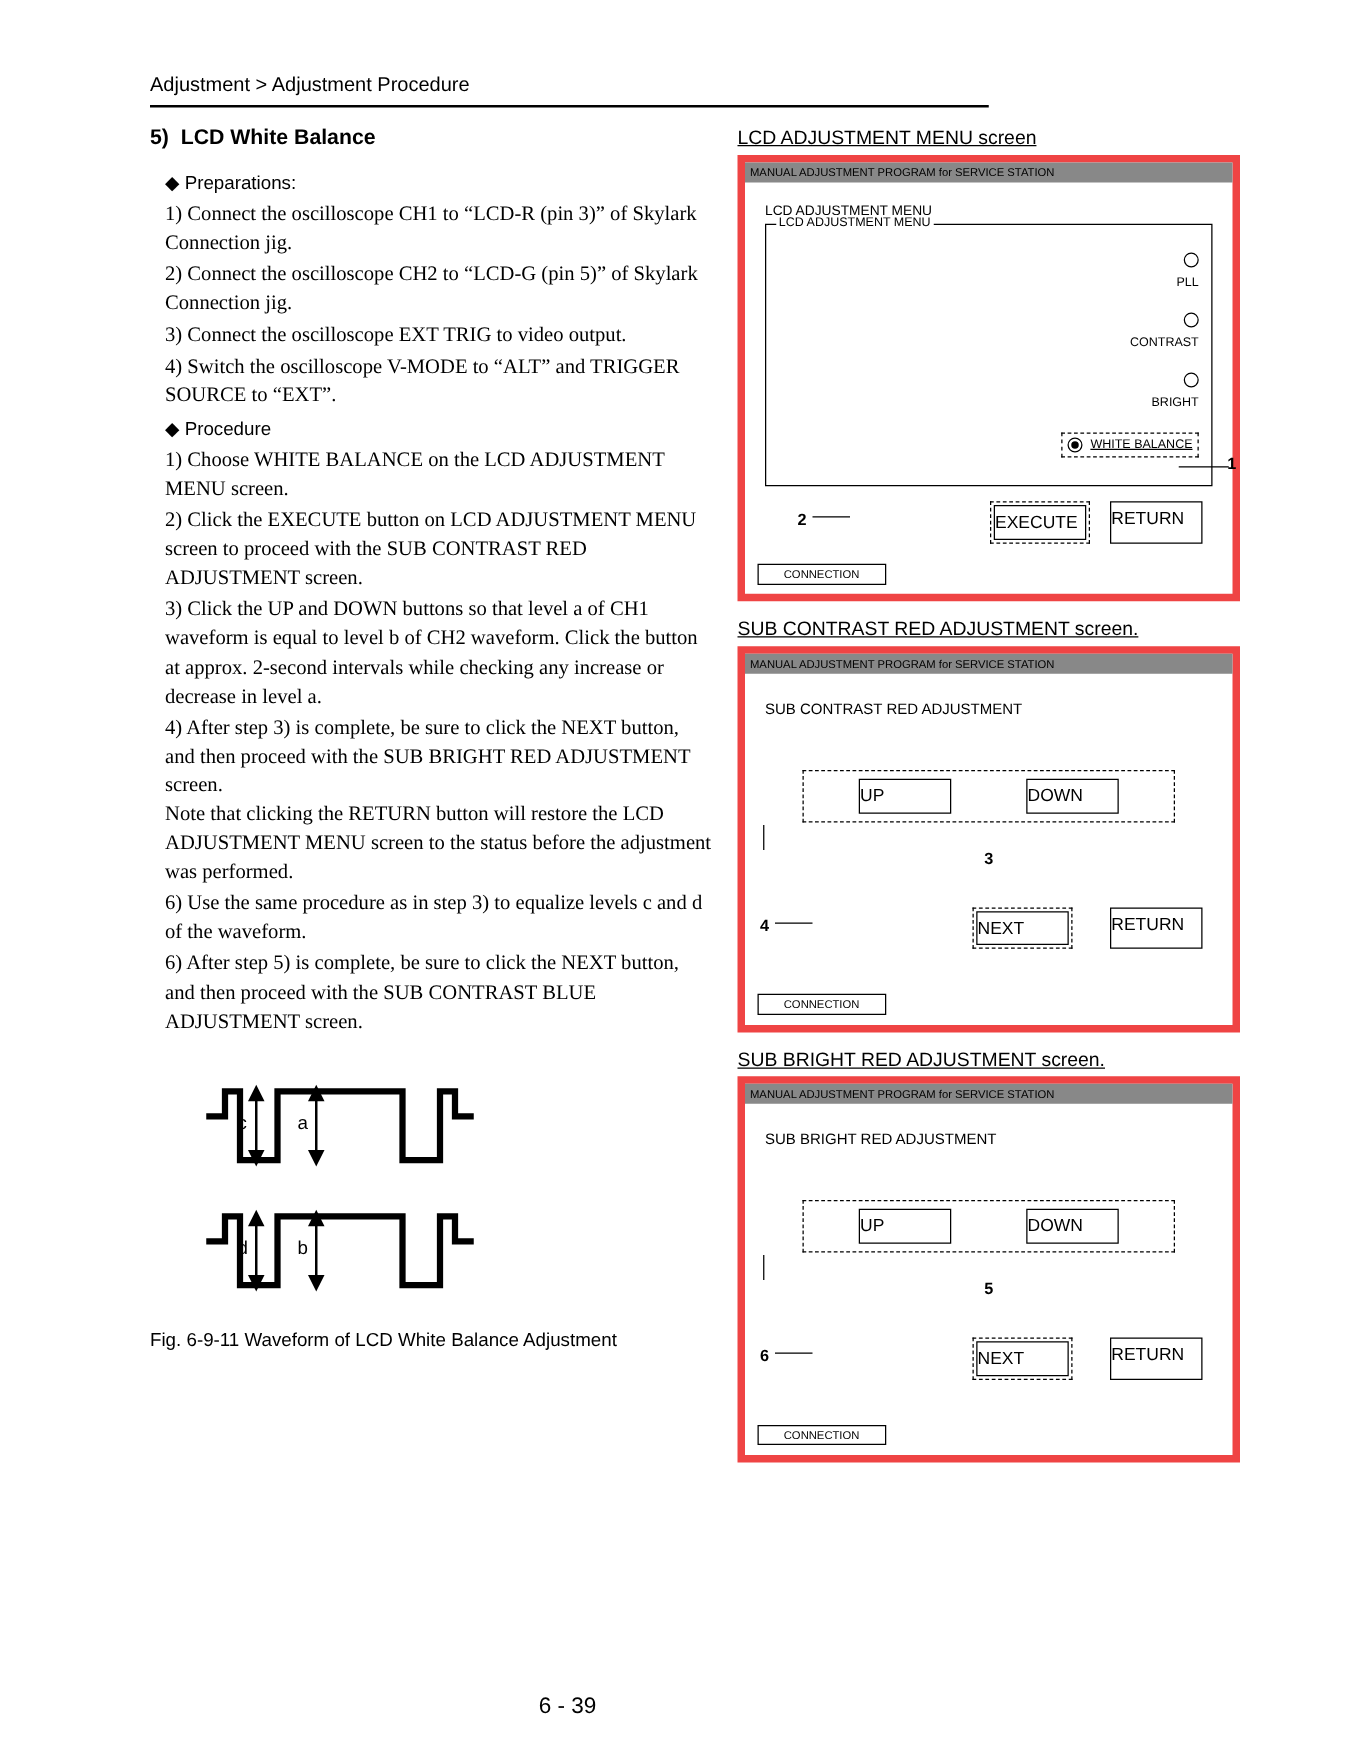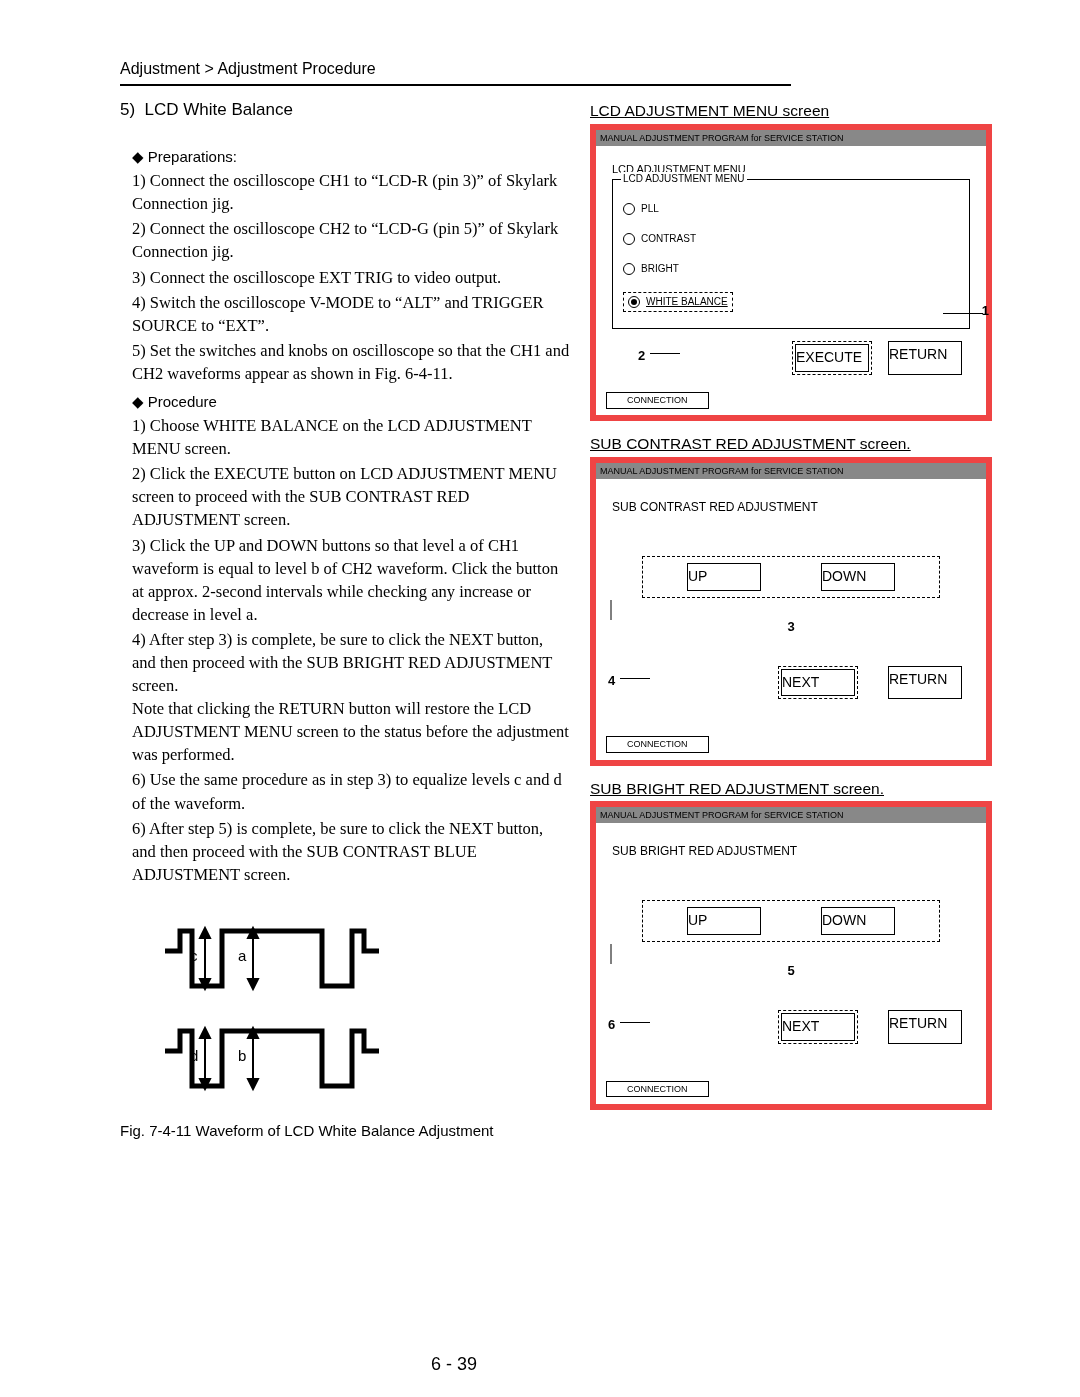--- a/index.html
+++ b/index.html
@@ -33,23 +33,23 @@
     gap: 20px;
   }
   .left {
     flex: 0 0 450px;
   }
   .right {
     flex: 1 1 auto;
   }
   .section-title {
     font-family: Arial, sans-serif;
-    font-weight: normal;
+    font-weight: bold;
     font-size: 17px;
-    margin-bottom: 24px;
+    margin-bottom: 14px;
   }
   .diamond-label {
     font-family: Arial, sans-serif;
     font-size: 15px;
     margin-left: 12px;
     margin-bottom: 2px;
   }
   .body-list {
     margin: 0 0 6px 12px;
     font-family: "Century Schoolbook", "Times New Roman", serif;
@@ -97,24 +97,25 @@
   .fieldset-legend {
     position: absolute;
     top: -8px;
     left: 8px;
     background: #fff;
     font-size: 10px;
     padding: 0 2px;
   }
   .radio-row {
     display: flex;
-    align-items: center;
+    align-items: flex-end;
     gap: 6px;
     margin: 16px 0;
     font-size: 10px;
+    flex-direction: column;
   }
   .radio {
     width: 10px; height: 10px; border: 1px solid #000; border-radius: 50%;
     display: inline-block; position: relative;
   }
   .radio.sel::after {
     content: ""; position: absolute; width: 6px; height: 6px; background: #000;
     border-radius: 50%; top: 2px; left: 2px;
   }
   .sel-box {
@@ -217,21 +218,20 @@
       <div class="section-title">
         <span>5)</span>&nbsp;&nbsp;<span>LCD White Balance</span>
       </div>
 
       <div class="diamond-label">◆ Preparations:</div>
       <div class="body-list">
         <div class="item">1) Connect the oscilloscope CH1 to “LCD-R (pin 3)” of Skylark Connection jig.</div>
         <div class="item">2) Connect the oscilloscope CH2 to “LCD-G (pin 5)” of Skylark Connection jig.</div>
         <div class="item">3) Connect the oscilloscope EXT TRIG to video output.</div>
         <div class="item">4) Switch the oscilloscope V-MODE to “ALT” and TRIGGER SOURCE to “EXT”.</div>
-        <div class="item">5) Set the switches and knobs on oscilloscope so that the CH1 and CH2 waveforms appear as shown in Fig. 6-4-11.</div>
       </div>
 
       <div class="diamond-label">◆ Procedure</div>
       <div class="body-list">
         <div class="item">1) Choose WHITE BALANCE on the LCD ADJUSTMENT MENU screen.</div>
         <div class="item">2) Click the EXECUTE button on LCD ADJUSTMENT MENU screen to proceed with the SUB CONTRAST RED ADJUSTMENT screen.</div>
         <div class="item">3) Click the UP and DOWN buttons so that level a of CH1 waveform is equal to level b of CH2 waveform. Click the button at approx. 2-second intervals while checking any increase or decrease in level a.</div>
         <div class="item" style="white-space:pre-line">4) After step 3) is complete, be sure to click the NEXT button, and then proceed with the SUB BRIGHT RED ADJUSTMENT screen.
 Note that clicking the RETURN button will restore the LCD ADJUSTMENT MENU screen to the status before the adjustment was performed.</div>
         <div class="item">6) Use the same procedure as in step 3) to equalize levels c and d of the waveform.</div>
@@ -264,21 +264,21 @@
             <polygon points="45,22 40,32 50,32" fill="#000"></polygon>
             <polygon points="45,83 40,73 50,73" fill="#000"></polygon>
             <line x1="93" y1="25" x2="93" y2="80"></line>
             <polygon points="93,22 88,32 98,32" fill="#000"></polygon>
             <polygon points="93,83 88,73 98,73" fill="#000"></polygon>
           </g>
           <text x="30" y="155" font-family="Arial" font-size="15">d</text>
           <text x="78" y="155" font-family="Arial" font-size="15">b</text>
         </svg>
       </div>
-      <div class="fig-caption">Fig. 7-4-11 Waveform of LCD White Balance Adjustment</div>
+      <div class="fig-caption">Fig. 6-9-11 Waveform of LCD White Balance Adjustment</div>
     </div>
 
     <div class="right">
 
       <div class="screen-label">LCD ADJUSTMENT MENU screen</div>
       <div class="screen-box">
         <div class="titlebar">MANUAL ADJUSTMENT PROGRAM for SERVICE STATION</div>
         <div class="screen-body">
           <div class="menu-title">LCD ADJUSTMENT MENU</div>
           <div class="fieldset">

